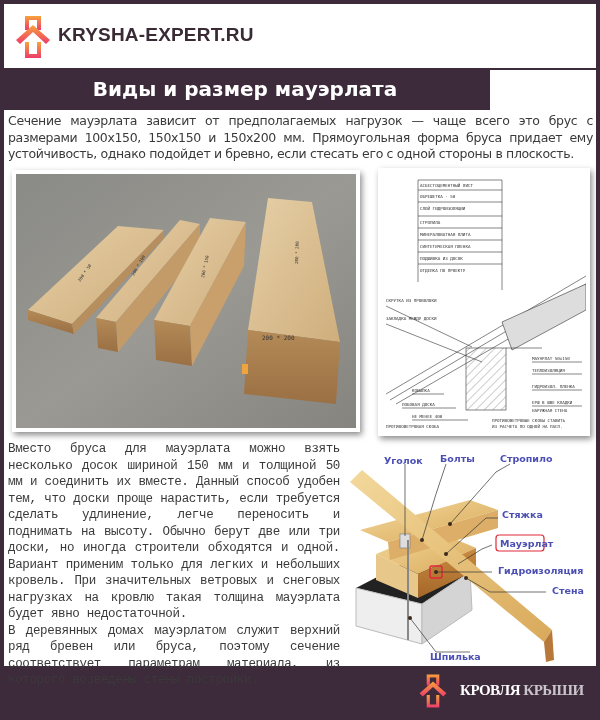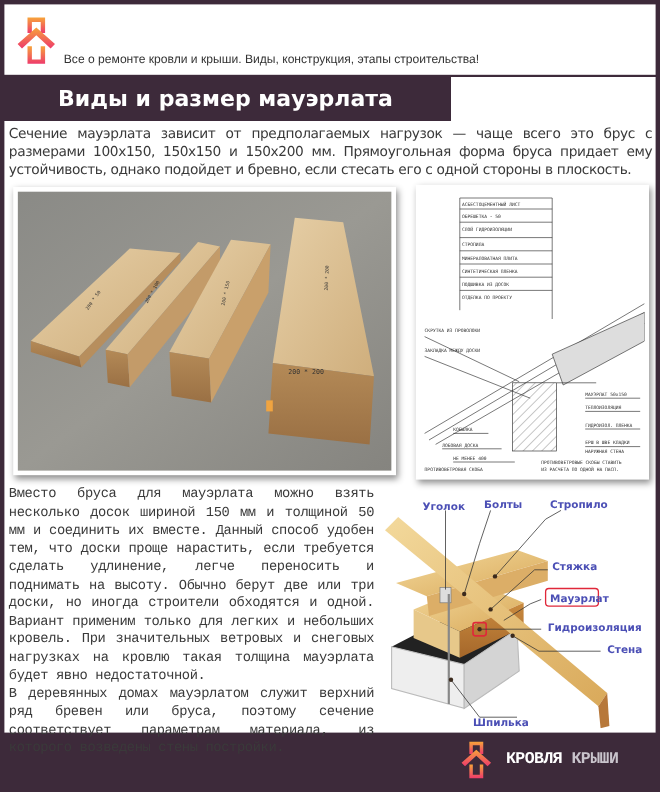--- a/index.html
+++ b/index.html
@@ -16,21 +16,21 @@
   .logo { position: absolute; left: 10px; top: 10px; width: 38px; height: 46px; }
   .site-name {
     position: absolute; left: 54px; top: 20px;
     font-size: 19px; font-weight: bold; color: #3a2a36; letter-spacing: 0.2px;
   }
   .tagline {
     position: absolute; left: 54px; top: 44px;
     font-size: 11px; color: #333;
   }
   .title-band {
-    position: absolute; left: 0; top: 70px; width: 410px; height: 40px;
+    position: absolute; left: 0; top: 70px; width: 490px; height: 40px;
     background: #3d2a3a;
   }
   .title-band h1 {
     position: absolute; left: 0; width: 100%; top: 7px;
     text-align: center; color: #ffffff; font-size: 20px; font-weight: bold;
     font-family: "DejaVu Sans", sans-serif;
   }
   .content {
     position: absolute; left: 4px; top: 70px; width: 592px; height: 596px;
     background: #ffffff; z-index: 0;
@@ -52,42 +52,42 @@
     position: absolute; left: 378px; top: 168px; width: 212px; height: 268px;
     background: #fff; box-shadow: 2px 3px 6px rgba(0,0,0,0.45); z-index: 3; padding: 4px;
   }
   .scheme {
     position: absolute; left: 350px; top: 452px; width: 244px; height: 210px; z-index: 3; text-align: right;
   }
   .lbl { font-family: "DejaVu Sans", sans-serif; font-size: 9.5px; font-weight: bold; fill: #4b4fb5; }
   .footer-logo { position: absolute; left: 418px; top: 672px; width: 30px; height: 38px; }
   .footer-brand {
     position: absolute; left: 460px; top: 682px; font-size: 15px; font-weight: bold;
-    font-family: Liberation Mono, monospace; letter-spacing: -0.5px;
+    font-family: Liberation Serif, serif; letter-spacing: -0.5px;
   }
   .fb1 { color: #ffffff; }
   .fb2 { color: #c9c4cc; }
   .tiny { font-family: "DejaVu Sans Mono", monospace; font-size: 4.2px; fill: #333; }
 </style>
 </head>
 <body>
 
 <div class="header">
   <svg class="logo" viewBox="0 0 38 46">
     <defs>
       <linearGradient id="lg1" x1="0" y1="0" x2="0" y2="1">
         <stop offset="0" stop-color="#f7a33a"></stop>
         <stop offset="1" stop-color="#ee3b6b"></stop>
       </linearGradient>
     </defs>
     <path d="M11 2 H27 V16 H23 V6 H15 V16 H11 Z" fill="url(#lg1)"></path>
     <path d="M2 26 L19 11 L36 26 L32 30 L19 18 L6 30 Z" fill="url(#lg1)"></path>
     <path d="M11 28 H15 V40 H23 V28 H27 V44 H11 Z" fill="url(#lg1)"></path>
   </svg>
-  <div class="tagline">Все о ремонте кровли и крыши. Виды, конструкция, этапы строительства!</div>
+  <div class="site-name">KRYSHA-EXPERT.RU</div>
 </div>
 
 <div class="content"></div>
 
 <div class="title-band">
   <h1>Виды и размер мауэрлата</h1>
 </div>
 
 <p class="p p1">Сечение мауэрлата зависит от предполагаемых нагрузок — чаще всего это брус с размерами 100х150, 150х150 и 150х200 мм. Прямоугольная форма бруса придает ему устойчивость, однако подойдет и бревно, если стесать его с одной стороны в плоскость.</p>
 

